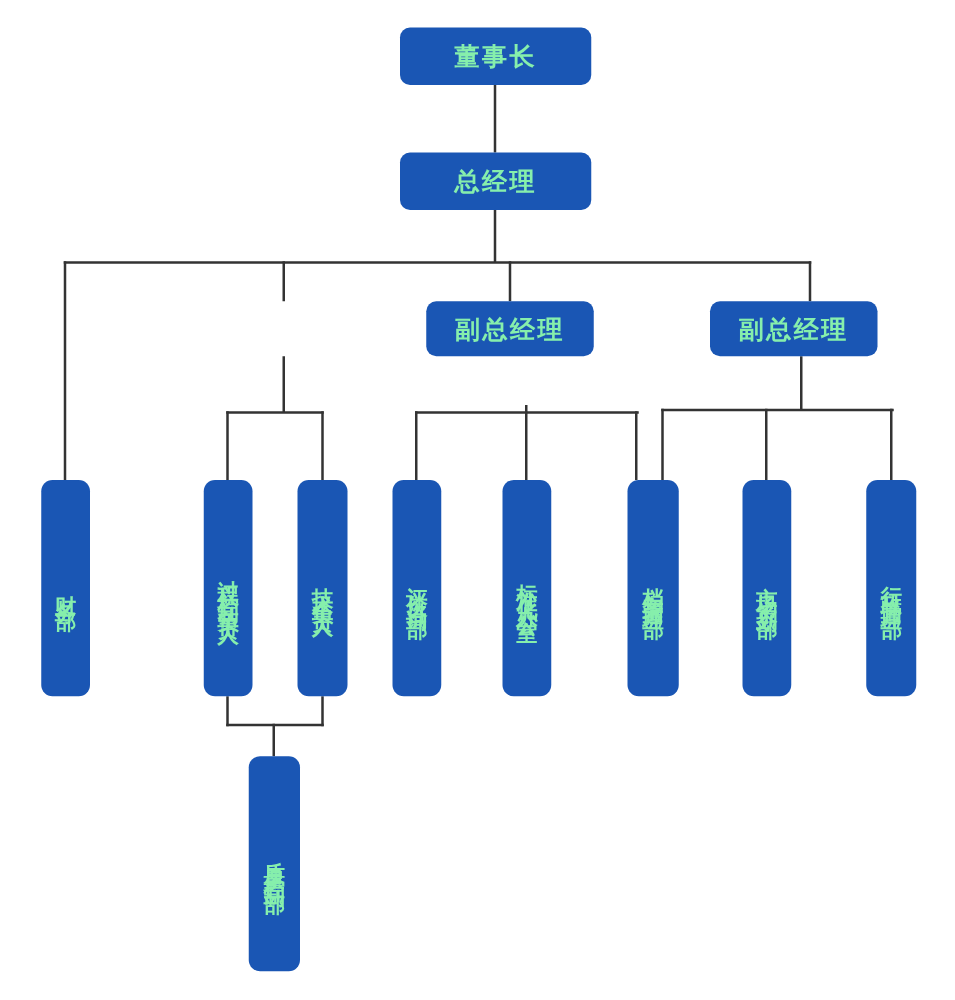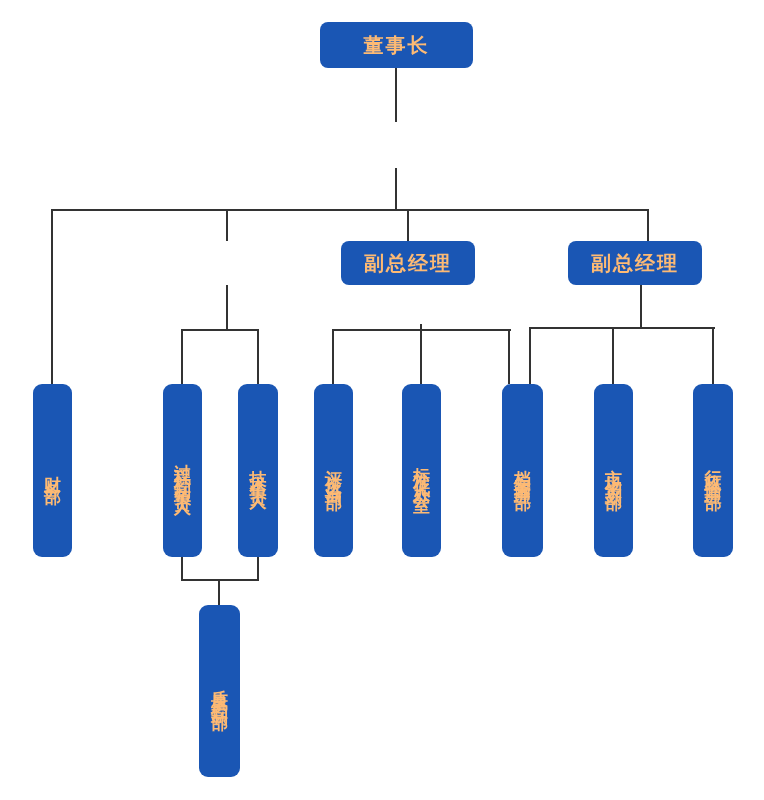--- a/index.html
+++ b/index.html
@@ -8,21 +8,21 @@
     position: relative;
     width: 764px;
     height: 800px;
     background: #ffffff;
     font-family: "Liberation Sans", "DejaVu Sans", sans-serif;
     overflow: hidden;
   }
   .node {
     position: absolute;
     background: #1a56b4;
-    color: #fdba74;
+    color: #86efac;
     border-radius: 8px;
     display: flex;
     align-items: center;
     justify-content: center;
     font-weight: bold;
     text-align: center;
   }
   .node.h {
     font-size: 20px;
     letter-spacing: 2px;
@@ -68,20 +68,21 @@
   <div class="line" style="left:612px; top:327px; width:2px; height:57px;"></div>
   <div class="line" style="left:712px; top:327px; width:2px; height:57px;"></div>
 
   <div class="line" style="left:181px; top:557px; width:2px; height:24px;"></div>
   <div class="line" style="left:257px; top:557px; width:2px; height:24px;"></div>
   <div class="line" style="left:181px; top:579px; width:78px; height:2px;"></div>
   <div class="line" style="left:218px; top:579px; width:2px; height:26px;"></div>
 
   <div class="node h" style="left:320px; top:22px; width:153px; height:46px;">董事长</div>
 
+  <div class="node h" style="left:320px; top:122px; width:153px; height:46px;">总经理</div>
 
 
   <div class="node h" style="left:341px; top:241px; width:134px; height:44px;">副总经理</div>
 
   <div class="node h" style="left:568px; top:241px; width:134px; height:44px;">副总经理</div>
 
   <div class="node v" style="left:33px; top:384px; width:39px; height:173px;">财务部</div>
 
   <div class="node v" style="left:163px; top:384px; width:39px; height:173px;">过程控制负责人</div>
 

